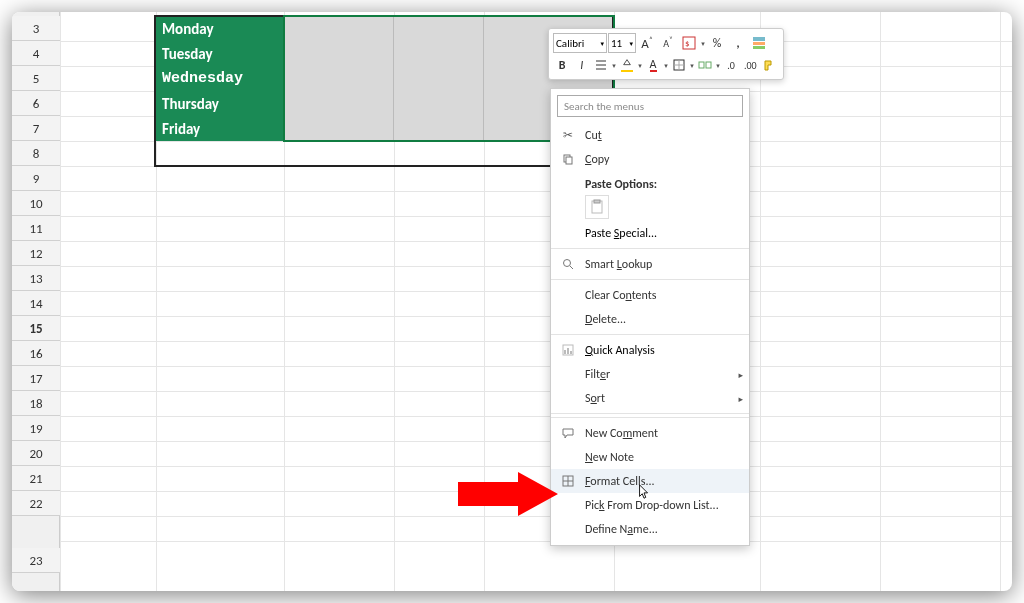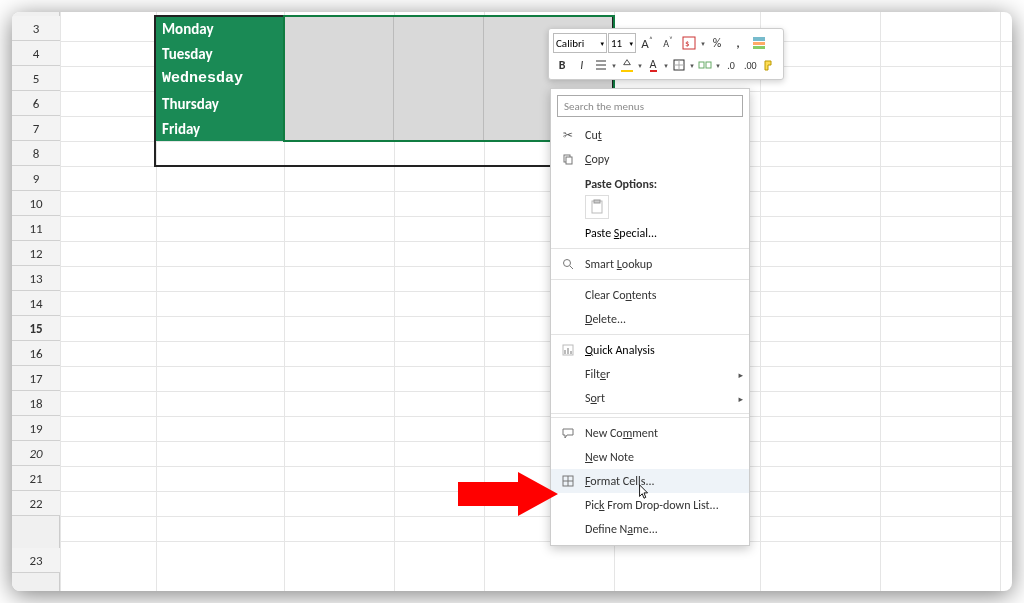--- a/index.html
+++ b/index.html
@@ -218,21 +218,21 @@
         <div class="row-header" style="top: 179px;">10</div>
         <div class="row-header" style="top: 204px;">11</div>
         <div class="row-header" style="top: 229px;">12</div>
         <div class="row-header" style="top: 254px;">13</div>
         <div class="row-header" style="top: 279px;">14</div>
         <div class="row-header" style="top: 304px; font-weight: bold;">15</div>
         <div class="row-header" style="top: 329px;">16</div>
         <div class="row-header" style="top: 354px;">17</div>
         <div class="row-header" style="top: 379px;">18</div>
         <div class="row-header" style="top: 404px;">19</div>
-        <div class="row-header" style="top: 429px; font-style: italic;">20</div>
+        <div class="row-header" style="top: 429px;">20</div>
         <div class="row-header" style="top: 454px;">21</div>
         <div class="row-header" style="top: 479px;">22</div>
         <div class="row-header" style="top: 512px; margin-top: 24px;">23</div>
       </div>
     <div class="cell-area" id="cell-area">
         <div class="gridline-h" style="top: 29px;"></div>
         <div class="gridline-h" style="top: 54px;"></div>
         <div class="gridline-h" style="top: 79px;"></div>
         <div class="gridline-h" style="top: 104px;"></div>
         <div class="gridline-h" style="top: 129px;"></div>

